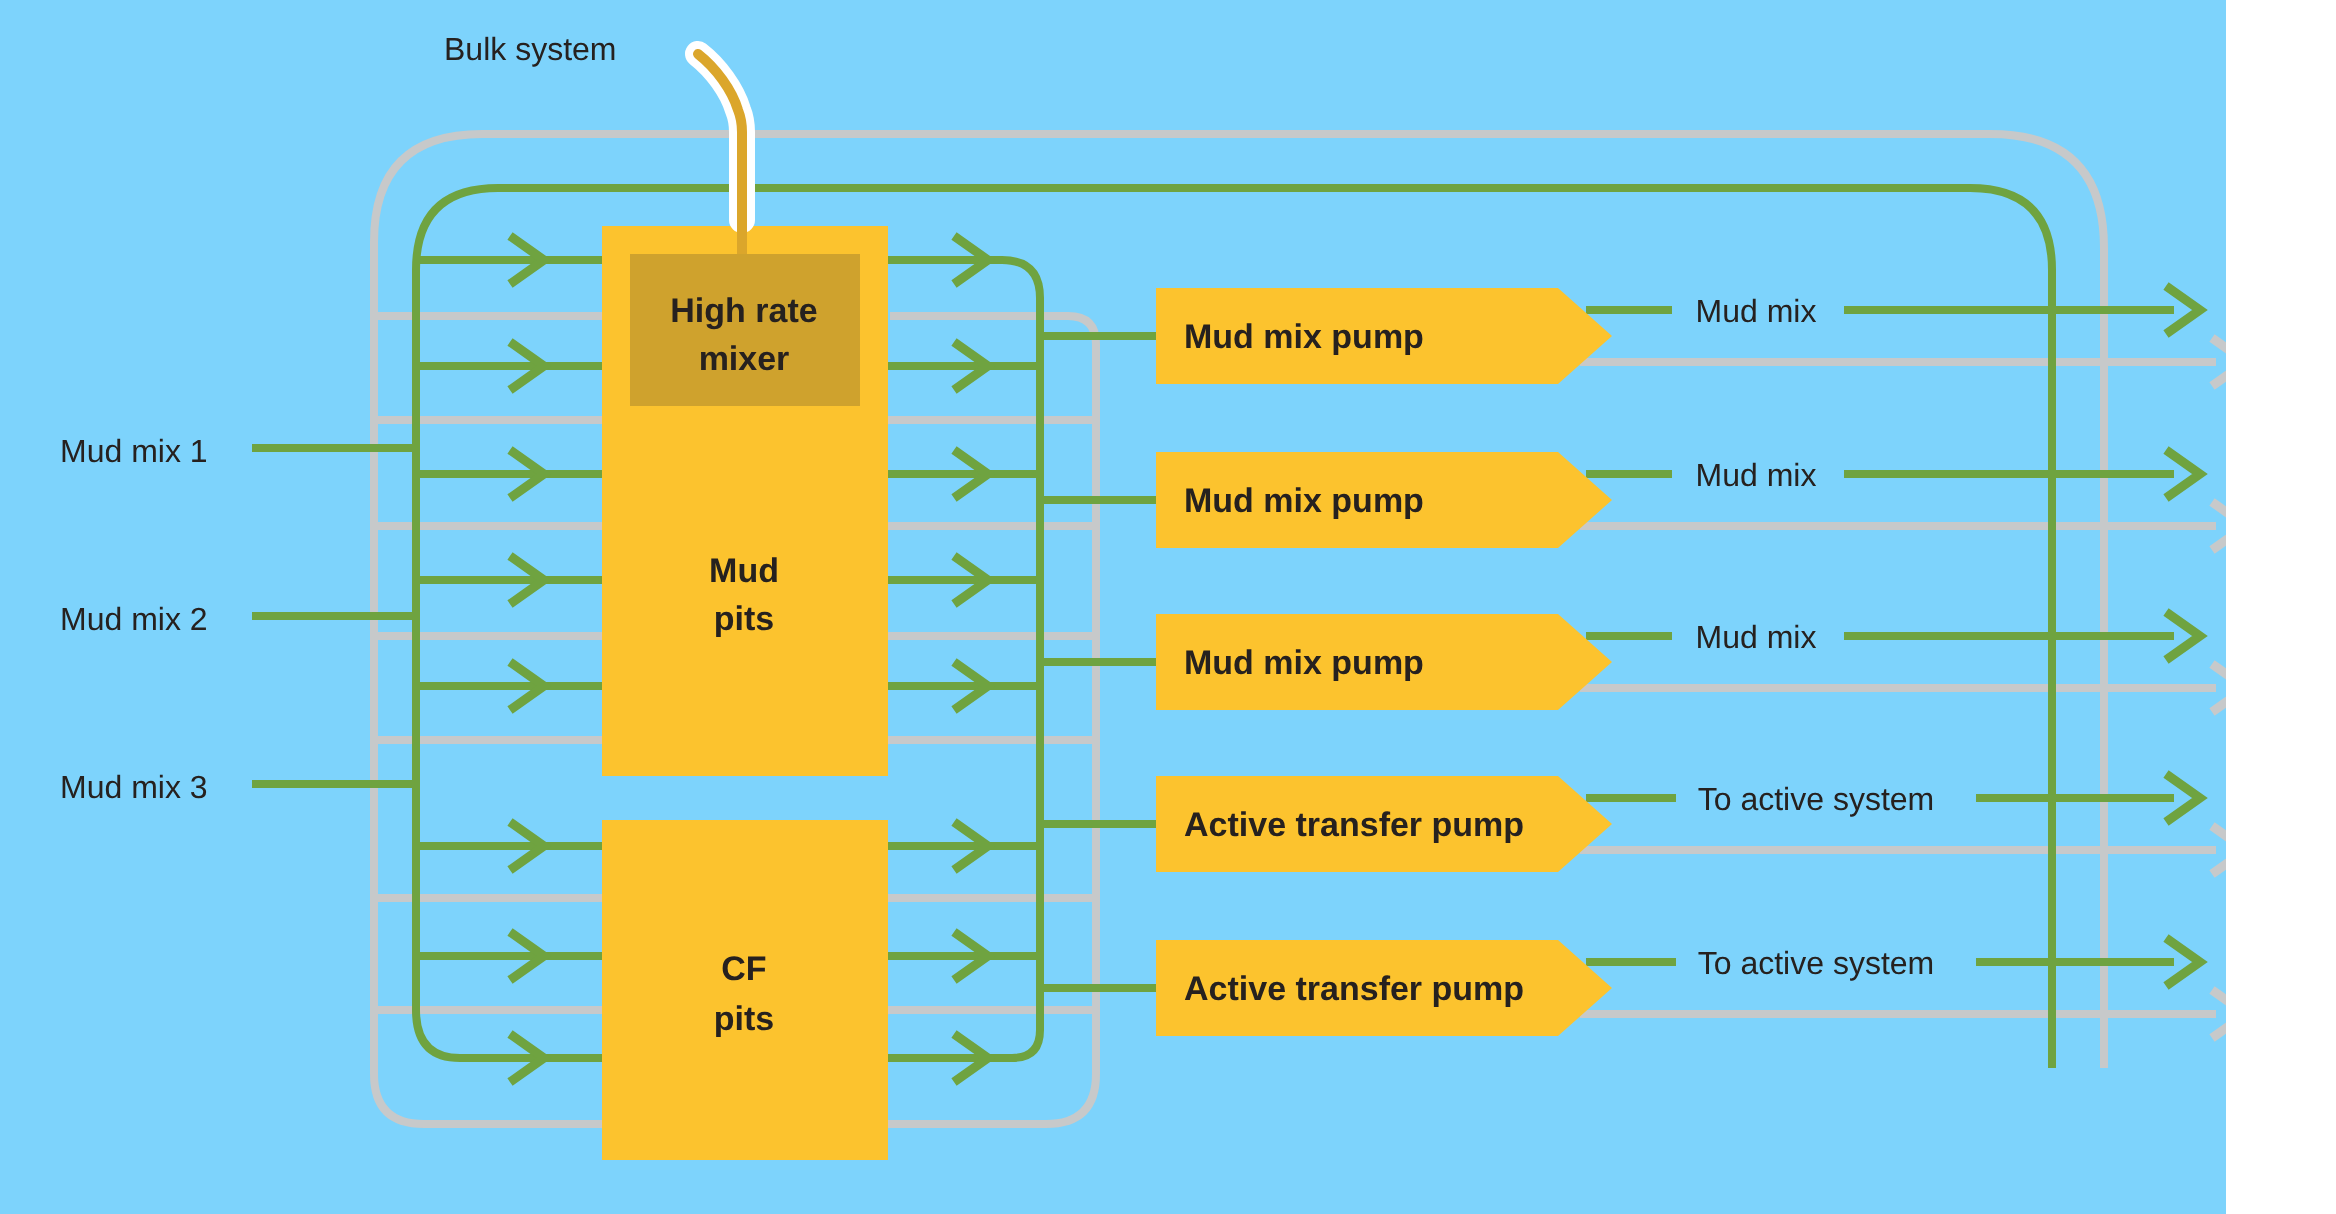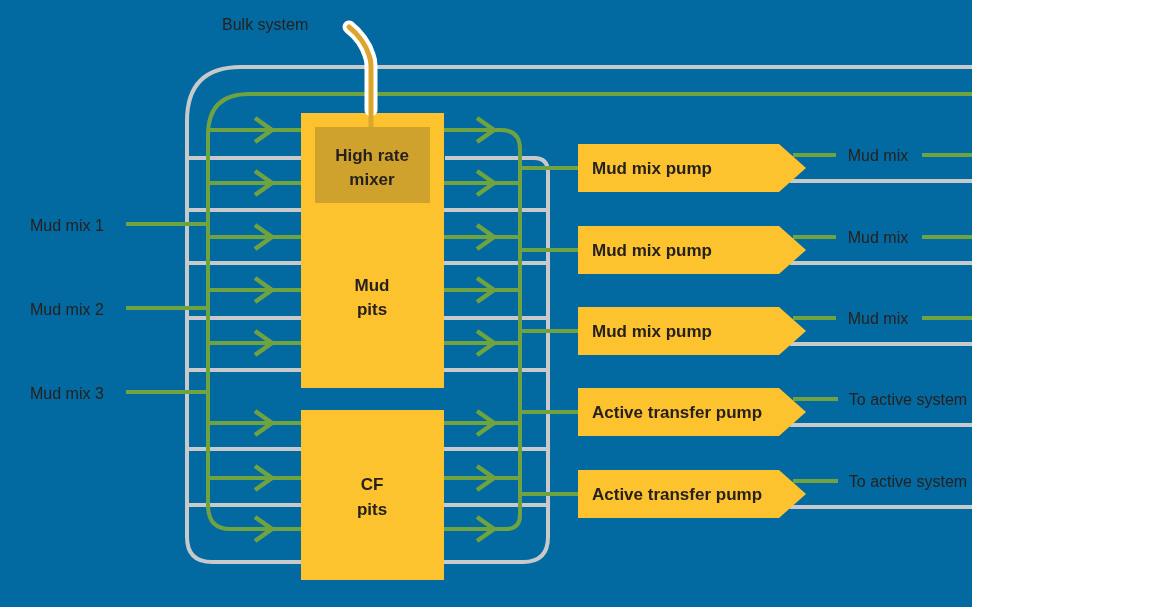--- a/index.html
+++ b/index.html
@@ -1,16 +1,16 @@
 <!DOCTYPE html>
 <html><head>
 <meta charset="utf-8">
 <style>
   html,body{margin:0;padding:0;background:#ffffff;}
-  .stage{position:relative;width:972px;height:607px;background:#0369a1;overflow:hidden;
+  .stage{position:relative;width:1113px;height:607px;background:#7dd3fc;overflow:hidden;
          font-family:"Liberation Sans", sans-serif;}
   svg{display:block;}
   .ln-gray{stroke:#C7C9CA;stroke-width:4;fill:none;}
   .ln-green{stroke:#6FA340;stroke-width:4;fill:none;}
   .ln-gold{stroke:#DBA62B;stroke-width:5;fill:none;stroke-linecap:round;}
   .ln-case{stroke:#ffffff;stroke-width:13;fill:none;stroke-linecap:round;}
   .chev{fill:none;stroke-width:4.5;}
   .chev-g{stroke:#6FA340;}
   .chev-y{stroke:#C7C9CA;}
   .box-yellow{fill:#FCC32E;}

